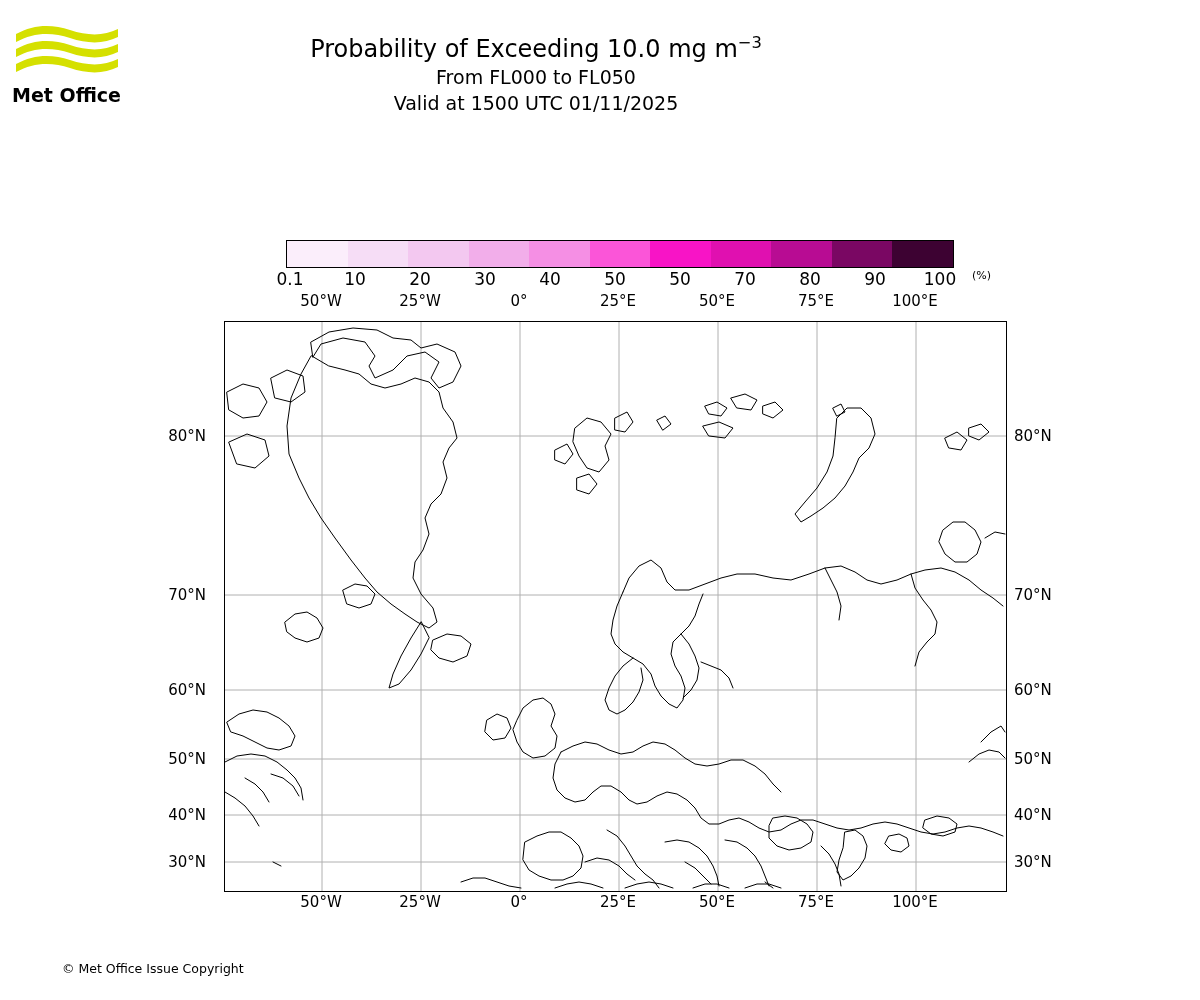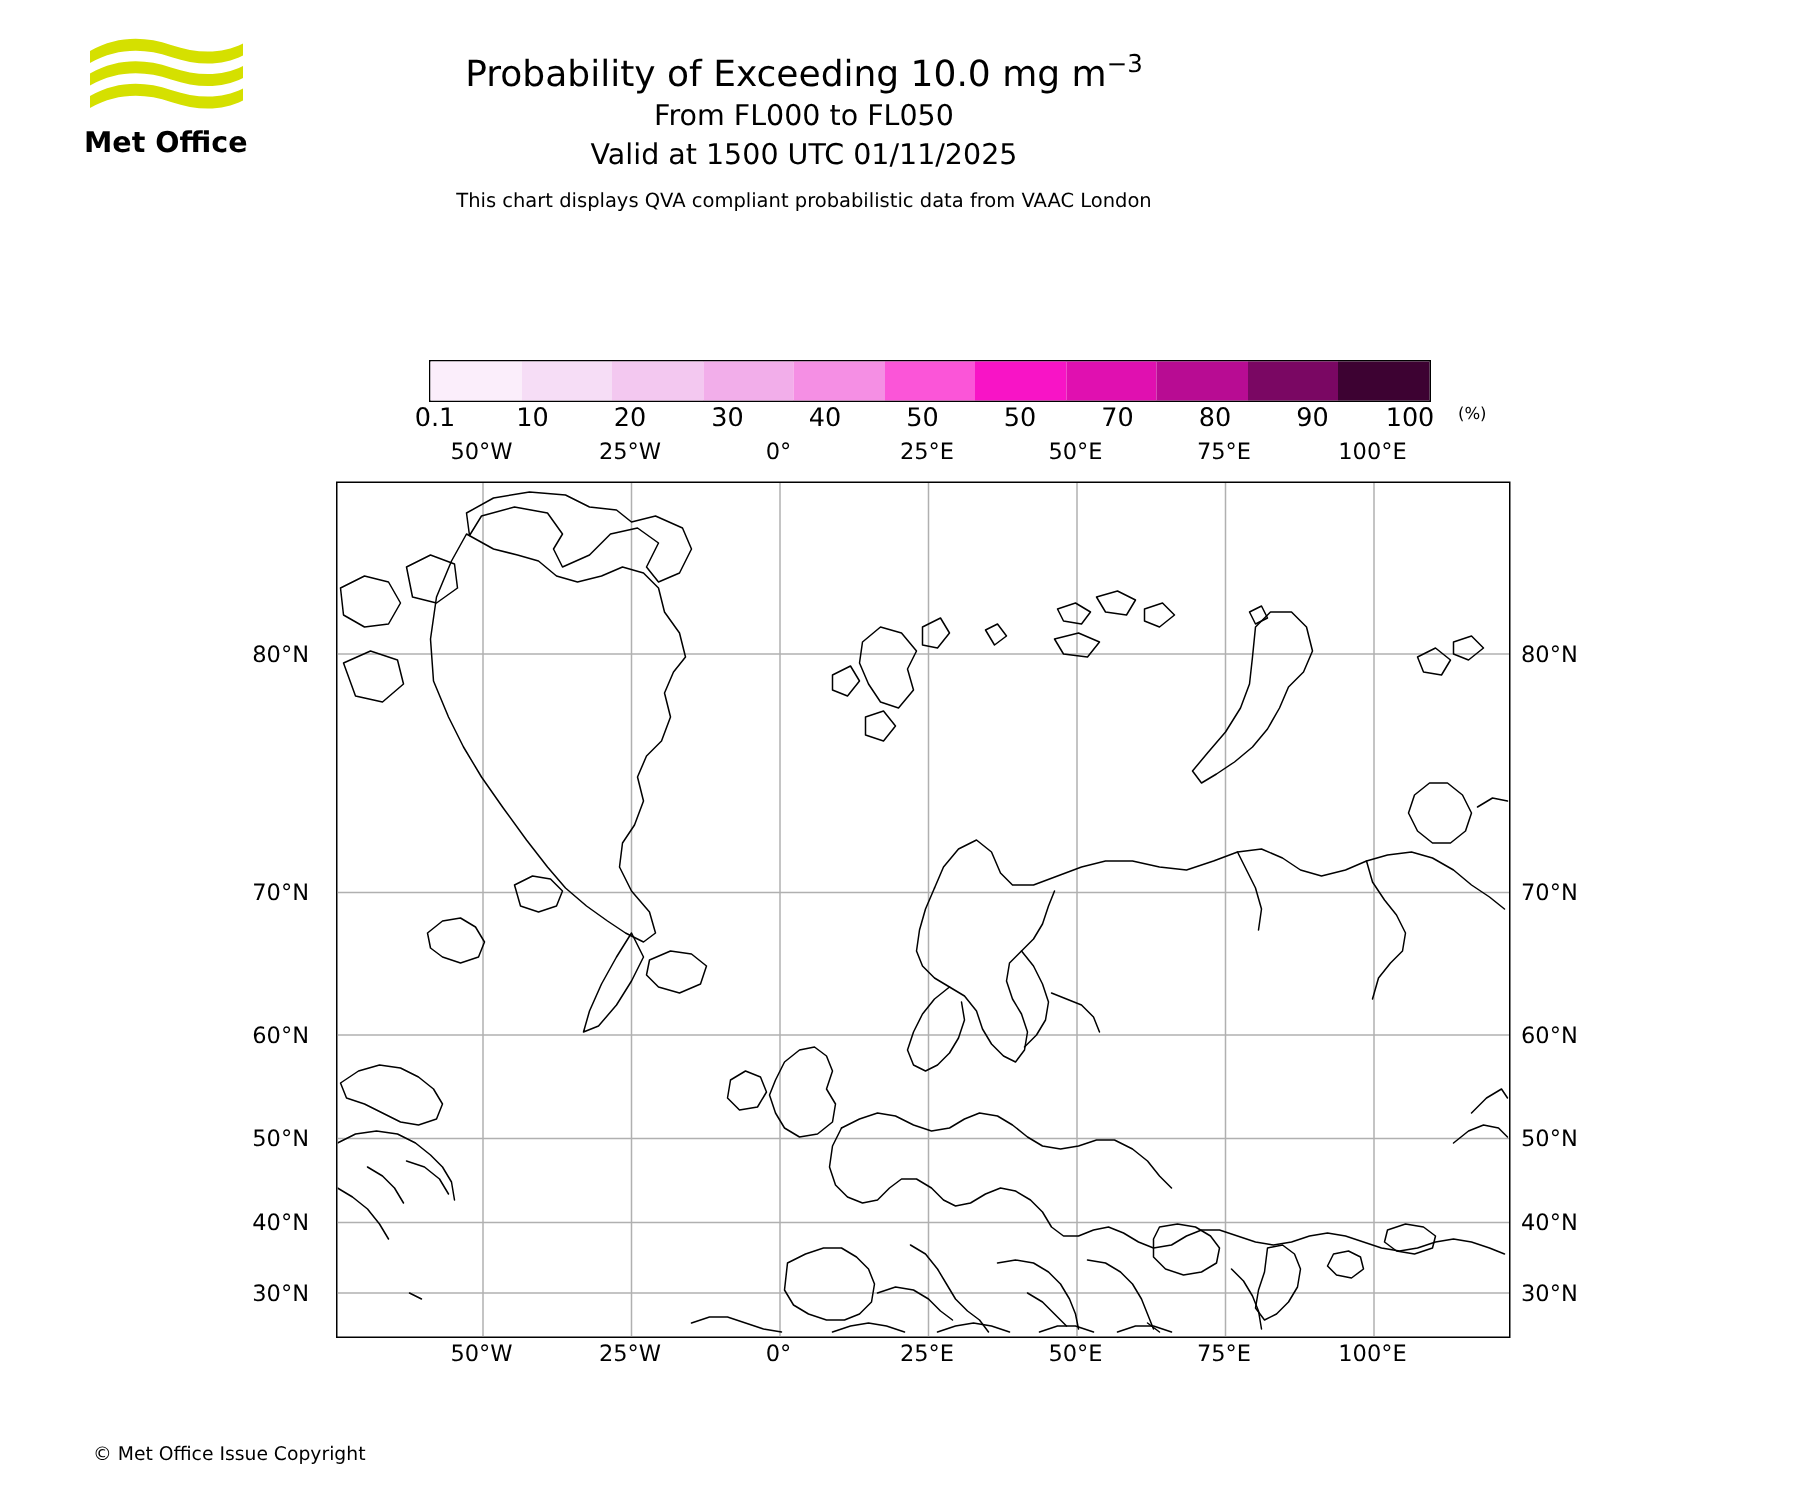--- a/index.html
+++ b/index.html
@@ -1,21 +1,21 @@
 <!DOCTYPE html>
 <html><head>
 <meta charset="utf-8">
 <style>
   html,body{margin:0;padding:0;}
   body{
     width:1200px;height:1000px;background:#ffffff;
     font-family:"DejaVu Sans","Liberation Sans",sans-serif;
     color:#000;position:relative;overflow:hidden;
   }
-  #logo{position:absolute;left:12px;top:22px;width:110px;height:90px;margin-left:44px;}
+  #logo{position:absolute;left:12px;top:22px;width:110px;height:90px;}
   #logo .wordmark{
     position:absolute;left:0;top:62px;font-size:19px;font-weight:bold;
     letter-spacing:0px;color:#000;font-family:"DejaVu Sans","Liberation Sans",sans-serif;
   }
   .titleblock{position:absolute;left:0;top:0;width:1072px;text-align:center;}
   .t-main{font-size:24px;margin-top:28px;line-height:30px;}
   .t-sub{font-size:19px;line-height:26px;}
   .t-note{font-size:13px;margin-top:10px;line-height:18px;}
   .t-issue{font-size:12.5px;margin-top:13px;line-height:17px;}
   .t-test{font-size:21px;color:#ff0000;margin-top:9px;line-height:26px;}
@@ -54,21 +54,20 @@
     <path d="M4 27 C22 17,40 17,58 23 C76 29,92 29,106 22 L106 30 C92 37,76 37,58 31 C40 25,22 25,4 35 Z" fill="#d5e000"></path>
     <path d="M4 42 C22 32,40 32,58 38 C76 44,92 44,106 37 L106 45 C92 52,76 52,58 46 C40 40,22 40,4 50 Z" fill="#d5e000"></path>
   </svg>
   <div class="wordmark">Met Office</div>
 </div>
 
 <div class="titleblock">
   <div class="t-main"><span>Probability of Exceeding 10.0 mg m</span><sup>−3</sup></div>
   <div class="t-sub">From FL000 to FL050</div>
   <div class="t-sub">Valid at 1500 UTC 01/11/2025</div>
-  <div class="t-note">This chart displays QVA compliant probabilistic data from VAAC London</div>
 </div>
 
 <div id="cbar-wrap">
   <div id="cbar">
     <div style="background:#fbeefb"></div>
     <div style="background:#f6ddf6"></div>
     <div style="background:#f3c8f0"></div>
     <div style="background:#f2aeea"></div>
     <div style="background:#f58fe4"></div>
     <div style="background:#fb55d8"></div>

